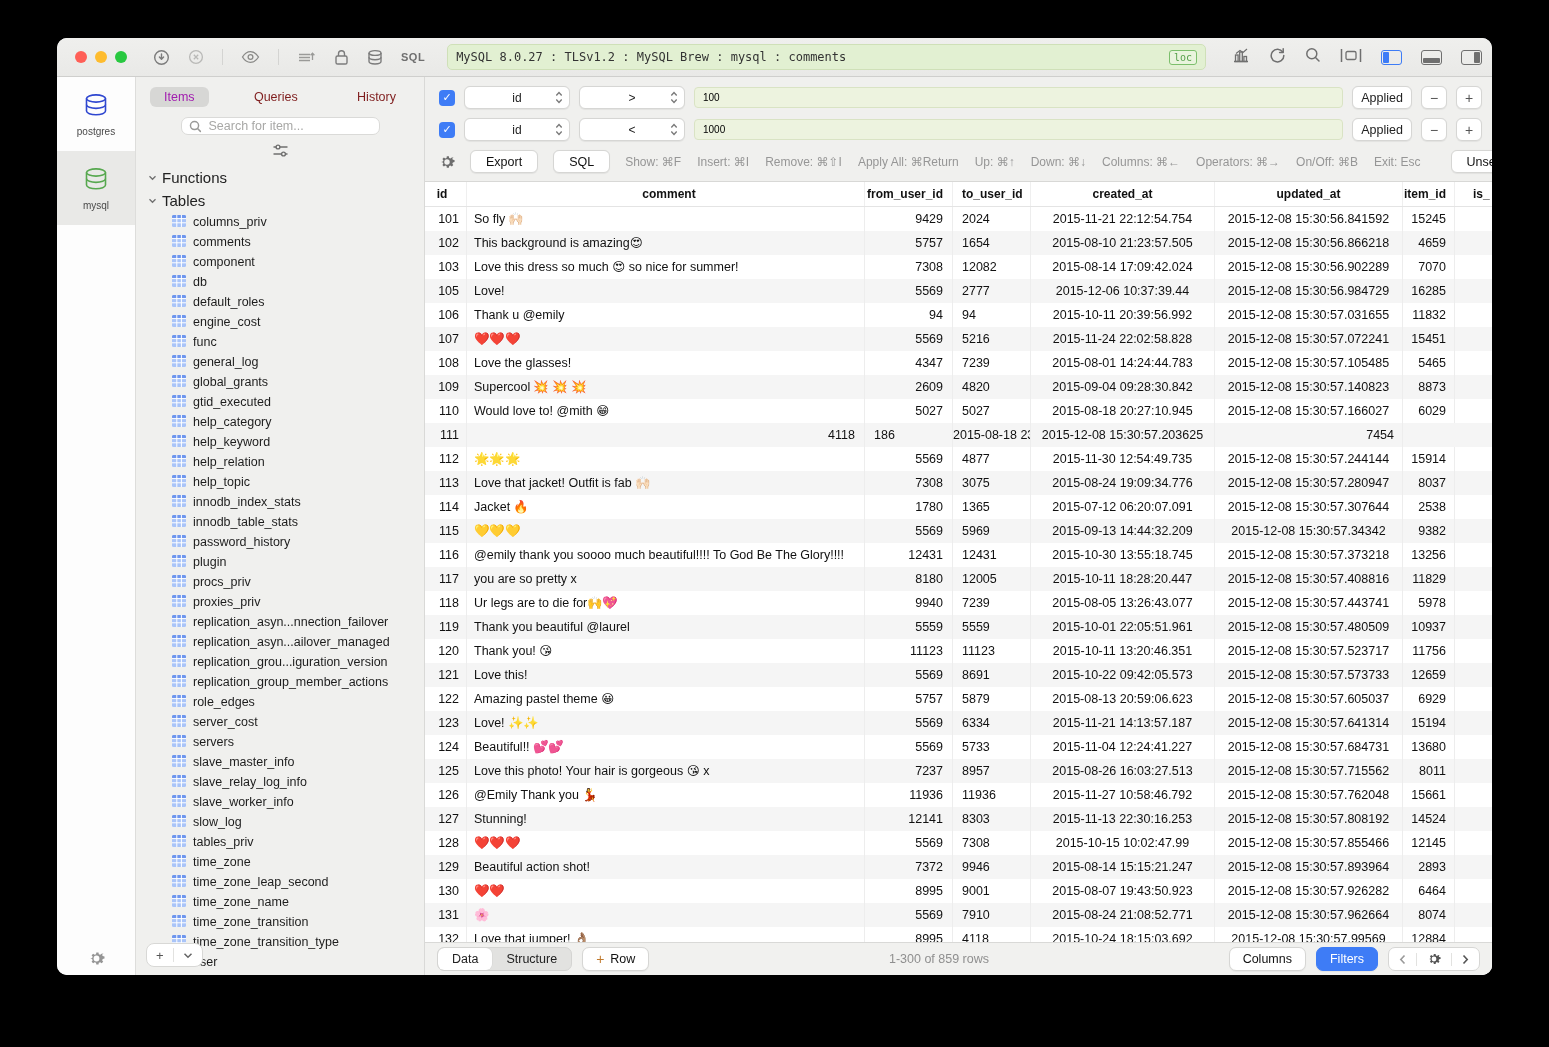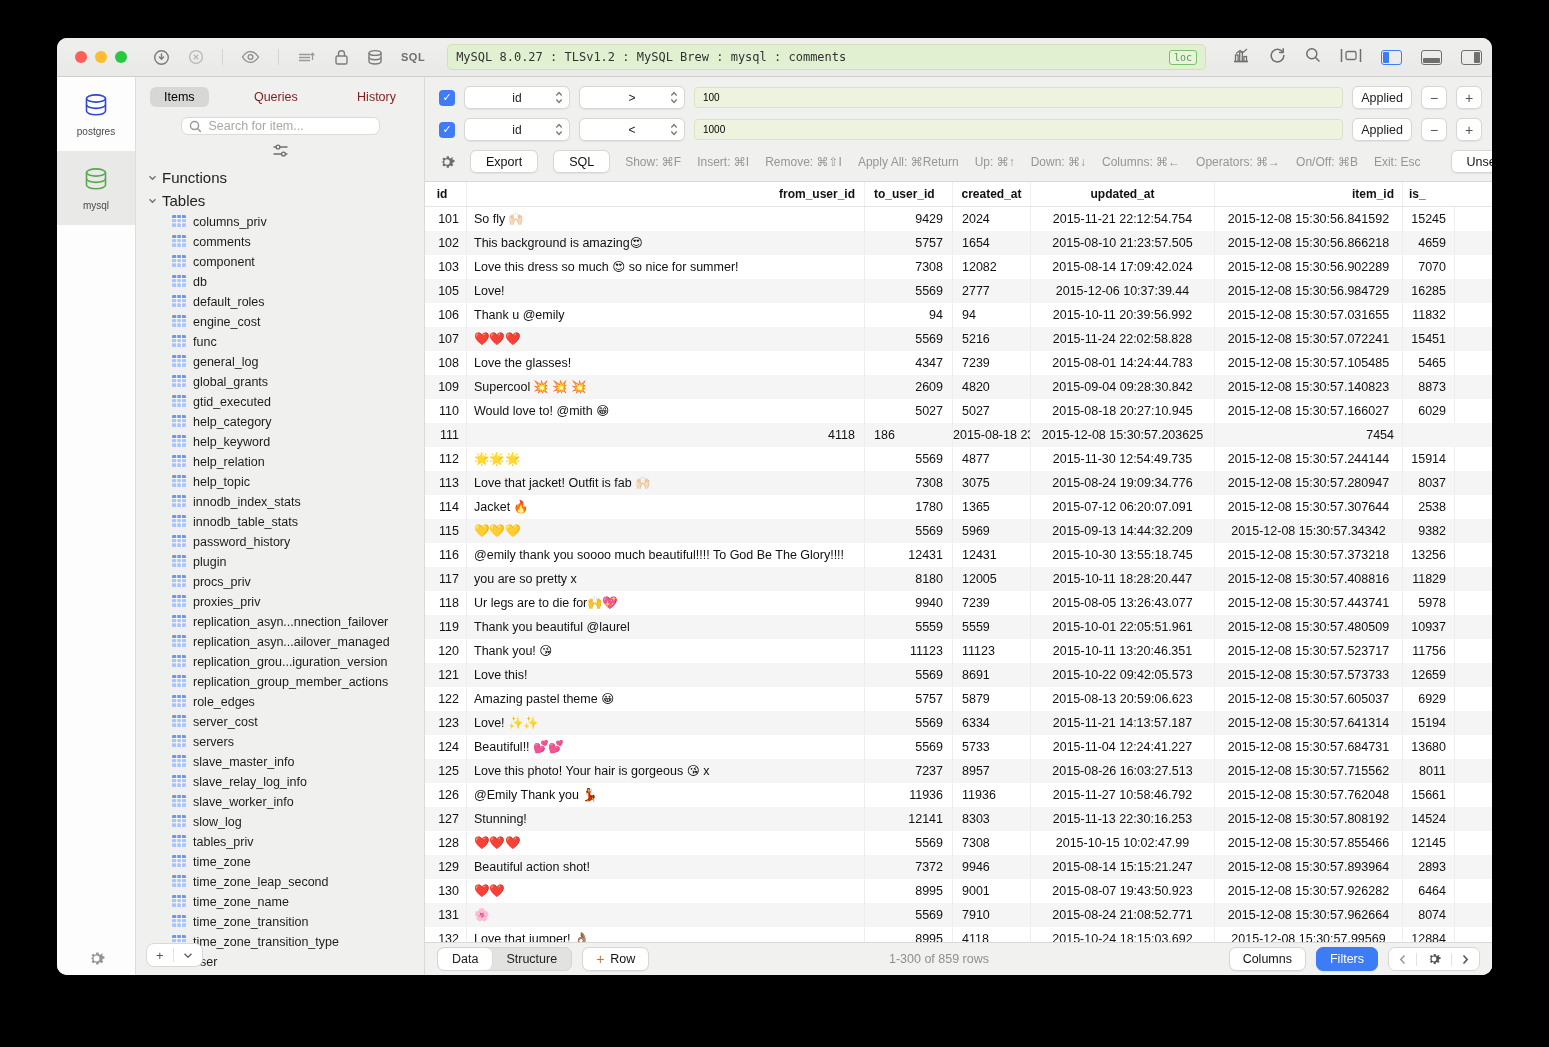--- a/index.html
+++ b/index.html
@@ -30,21 +30,21 @@
   .main{flex:1;display:flex;min-height:0;}
   .dock{width:78px;flex:0 0 78px;background:#FDFDFD;border-right:1px solid #DDDDDB;display:flex;flex-direction:column;position:relative;}
   .dock-item{display:flex;flex-direction:column;align-items:center;gap:5px;padding:16px 0 14px;width:100%;}
   .dock-item.selected{background:#E9E9E7;}
   .dock-label{font-size:10px;color:#4a4a4a;}
   .dock-gear{position:absolute;bottom:8px;left:0;right:0;display:flex;justify-content:center;color:#8a8a8a;}
 
   .sidebar{width:288px;flex:0 0 288px;background:#F0F0EE;border-right:1px solid #D9D9D7;display:flex;flex-direction:column;min-height:0;position:relative;}
   .side-tabs{display:flex;justify-content:space-between;align-items:center;padding:10px 14px 6px;}
   .side-tab{font-size:12.5px;color:#7f1d1d;padding:3px 14px;border-radius:6px;cursor:default;}
-  .side-tab.active{background:#D7D7D5;color:#000000;}
+  .side-tab.active{background:#D7D7D5;color:#a21caf;}
   .search-row{display:flex;align-items:center;gap:8px;padding:4px 12px 6px;flex-direction:column;}
   .search-box{flex:1;height:24px;background:#fff;border:1px solid #DADAD8;border-radius:7px;display:flex;align-items:center;padding:0 7px;gap:5px;}
   .search-box input{border:none;outline:none;flex:1;font-size:12.5px;color:#333;background:transparent;font-family:inherit;}
   .search-box input::placeholder{color:#AHAHAH;color:#A8A8A6;}
   .tree{flex:1;overflow:hidden;padding:2px 0 0;}
   .tree-section{display:flex;align-items:center;gap:5px;padding:3px 0 3px 12px;font-size:15px;color:#222;}
   .tree-item{display:flex;align-items:center;gap:7px;padding:2.5px 0 2.5px 36px;font-size:12.5px;color:#1d1d1d;white-space:nowrap;}
   .side-bottom{position:absolute;left:10px;bottom:8px;}
   .pill-group{display:flex;align-items:center;background:#fff;border:1px solid #D8D8D6;border-radius:8px;height:22px;overflow:hidden;}
   .pill-group .pg-btn{padding:0 9px;font-size:13px;color:#555;display:flex;align-items:center;height:100%;}
@@ -78,21 +78,21 @@
   .grid-row{height:24px;line-height:24px;font-size:12.5px;color:#111;}
   .grid-row:nth-child(even){background:#F5F5F5;}
   .grid-row>div{overflow:hidden;white-space:nowrap;}
   .grid-row>div+div{border-left:1px solid #EDEDED;}
   .c-id{text-align:right;padding-right:7px;}
   .c-comment{text-align:left;padding-left:7px;}
   .c-from{text-align:right;padding-right:9px;}
   .c-to{text-align:left;padding-left:9px;}
   .c-created,.c-updated{text-align:center;}
   .c-item{text-align:right;padding-right:8px;}
-  .c-is{text-align:left;padding-left:6px;}
+  .c-is{text-align:left;padding-left:18px;}
 
   
   .footer{flex:0 0 32px;background:#F1F1EF;border-top:1px solid #D9D9D7;display:flex;align-items:center;padding:0 12px;gap:10px;}
   .seg{display:flex;background:#E2E2E0;border:1px solid #D4D4D2;border-radius:7px;height:22px;overflow:hidden;}
   .seg-btn{padding:0 14px;font-size:12.5px;color:#222;display:flex;align-items:center;}
   .seg-btn.active{background:#fff;border-radius:6px;box-shadow:0 0 0 .5px #D4D4D2;}
   .foot-btn{height:22px;background:#fff;border:1px solid #D6D6D4;border-radius:7px;font-size:12.5px;color:#111;display:flex;align-items:center;padding:0 13px;gap:6px;box-shadow:0 .5px 1px rgba(0,0,0,.05);}
   .foot-center{flex:1;text-align:center;font-size:12.5px;color:#8f8f8f;}
   .foot-btn.blue{background:#3E7CF6;border-color:#3E7CF6;color:#fff;}
   .nav-group{display:flex;align-items:center;background:#fff;border:1px solid #D6D6D4;border-radius:7px;height:22px;overflow:hidden;}
@@ -624,20 +624,21 @@
                 <span class="hint">Exit: Esc</span>
               </span>
             <span class="ftool-spacer"></span>
             <span class="ftool-btn">Unset</span>
 
           </div>
         </div>
 
         <div class="grid-head" id="grid-head">
             <div class="c-id" style="text-align: center;">id</div>
+            <div class="c-comment" style="text-align: center;">comment</div>
             <div class="c-from" style="text-align: right;">from_user_id</div>
             <div class="c-to" style="text-align: left;">to_user_id</div>
             <div class="c-created" style="text-align: center;">created_at</div>
             <div class="c-updated" style="text-align: center;">updated_at</div>
             <div class="c-item" style="text-align: right;">item_id</div>
             <div class="c-is" style="text-align: left;">is_</div>
           </div>
         <div class="grid-body" id="grid-body">
             <div class="grid-row">
               <div class="c-id">101</div>

